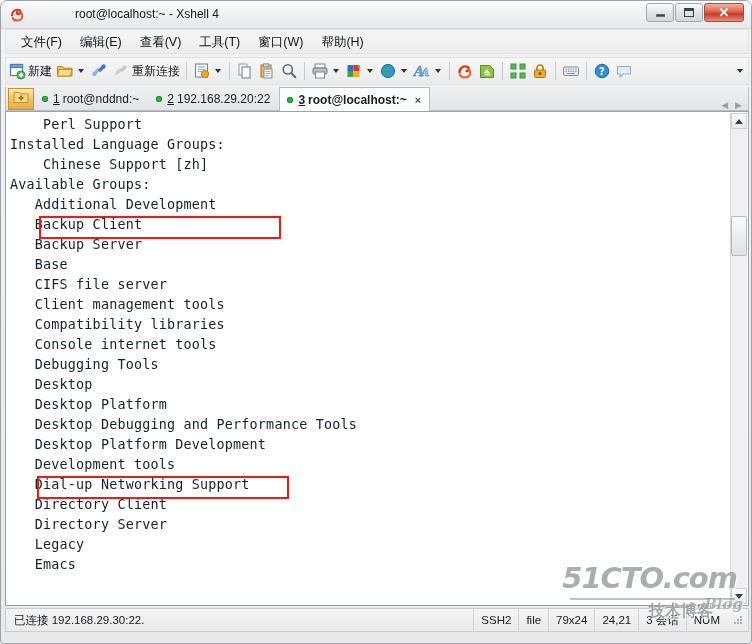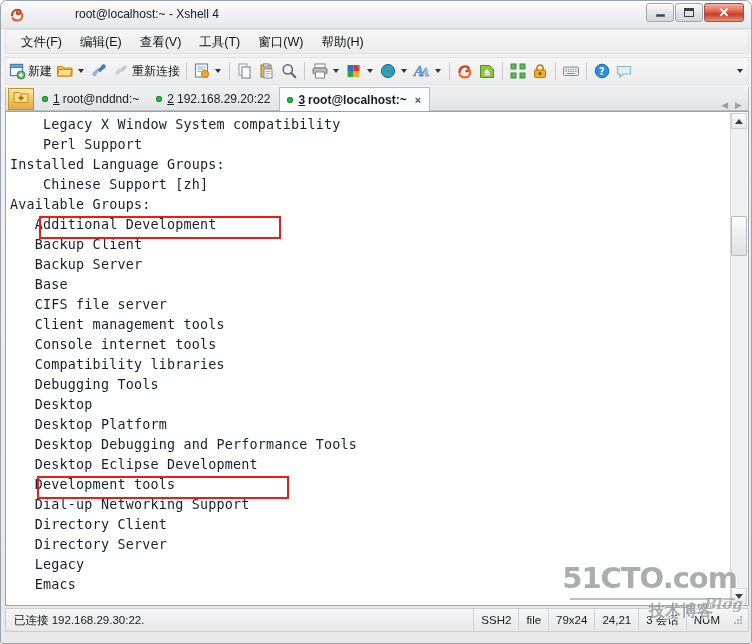--- a/index.html
+++ b/index.html
@@ -276,20 +276,21 @@
     user-select: none;
   }
   #wm-main {
     position: absolute; right: 6px; top: 0;
     font-family: "DejaVu Sans", sans-serif;
     font-size: 29px; font-weight: bold;
     color: rgba(120,124,128,0.62);
     letter-spacing: -1px;
     text-shadow: 1px 1px 0 rgba(255,255,255,0.85);
     white-space: nowrap;
+    font-style: italic;
   }
   #wm-rule {
     position: absolute; right: 8px; top: 37px;
     width: 165px; height: 2px;
     background: rgba(125,129,133,0.5);
   }
   #wm-sub {
     position: absolute; right: 30px; top: 40px;
     font-family: "DejaVu Sans", sans-serif;
     font-size: 16px; font-weight: bold;
@@ -586,38 +587,37 @@
     </div>
 
     <div id="tab-nav">
       <span class="tab-arrow">◀</span>
       <span class="tab-arrow">▶</span>
     </div>
   </div>
 
   <div id="terminal-wrap">
     <div id="terminal-screen">
-      <div class="term-line">    Legacy X Window System compatibility</div>
       <div class="term-line">    Perl Support</div>
       <div class="term-line">Installed Language Groups:</div>
       <div class="term-line">    Chinese Support [zh]</div>
       <div class="term-line">Available Groups:</div>
       <div class="term-line">   Additional Development</div>
       <div class="term-line">   Backup Client</div>
       <div class="term-line">   Backup Server</div>
       <div class="term-line">   Base</div>
       <div class="term-line">   CIFS file server</div>
       <div class="term-line">   Client management tools</div>
+      <div class="term-line">   Compatibility libraries</div>
       <div class="term-line">   Console internet tools</div>
-      <div class="term-line">   Compatibility libraries</div>
       <div class="term-line">   Debugging Tools</div>
       <div class="term-line">   Desktop</div>
       <div class="term-line">   Desktop Platform</div>
       <div class="term-line">   Desktop Debugging and Performance Tools</div>
-      <div class="term-line">   Desktop Eclipse Development</div>
+      <div class="term-line">   Desktop Platform Development</div>
       <div class="term-line">   Development tools</div>
       <div class="term-line">   Dial-up Networking Support</div>
       <div class="term-line">   Directory Client</div>
       <div class="term-line">   Directory Server</div>
       <div class="term-line">   Legacy</div>
       <div class="term-line">   Emacs</div>
 
       <div class="hl-box" style="left:29px; top:101px; width:242px; height:23px;"></div>
       <div class="hl-box" style="left:27px; top:361px; width:252px; height:23px;"></div>
     </div>

